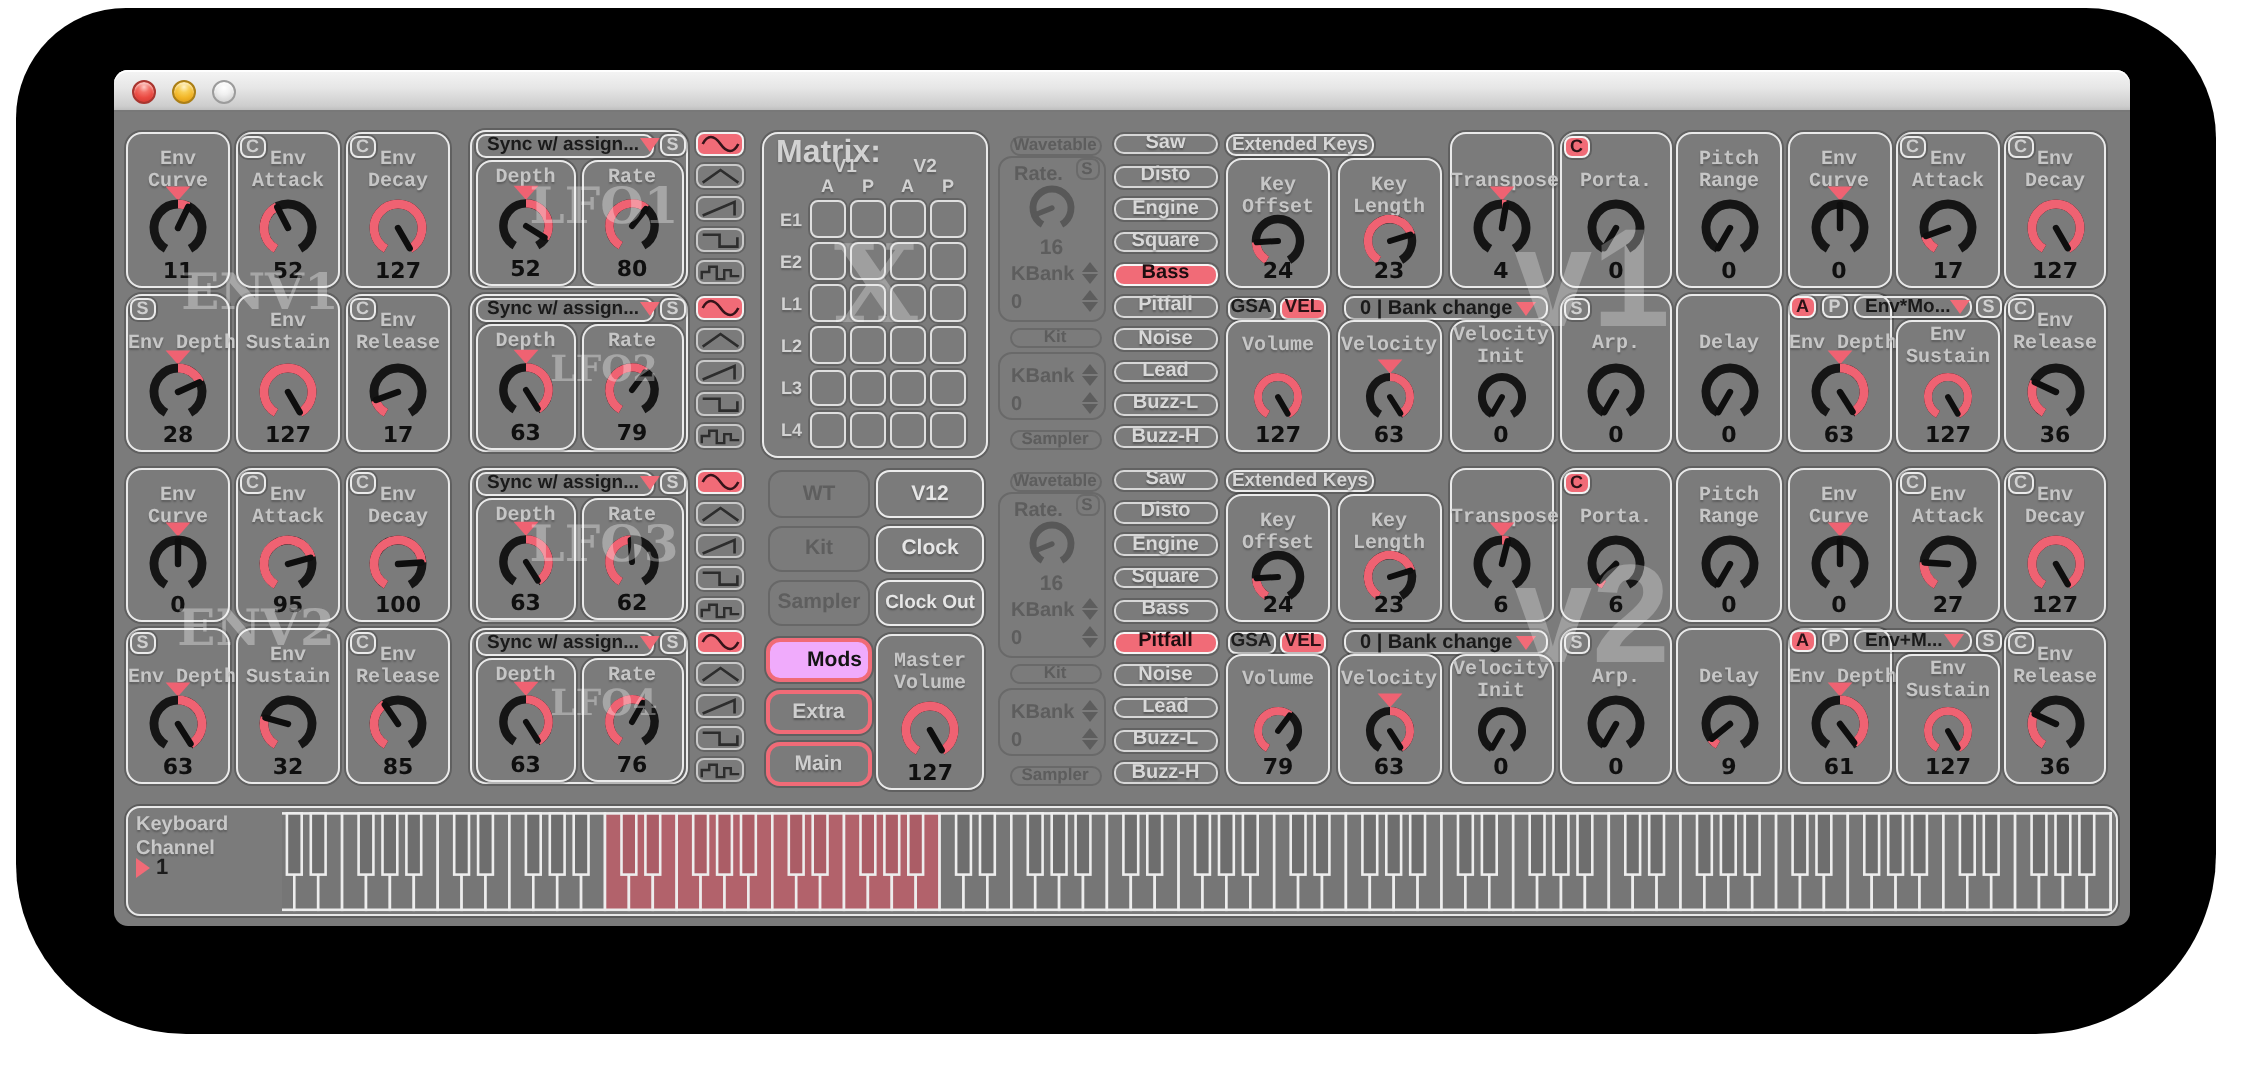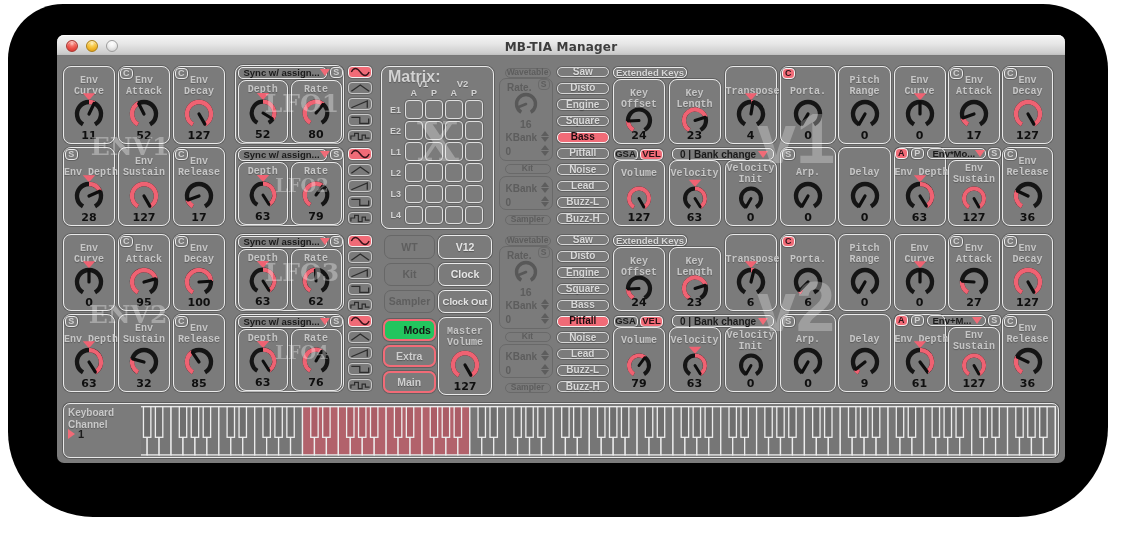--- a/index.html
+++ b/index.html
@@ -78,21 +78,21 @@
   
   .bigbtn { position:absolute; border:1.5px solid #ececec; border-radius:7px;
     color:#e6e6e6; font-family:"Liberation Sans", sans-serif; font-size:10.5px; font-weight:bold;
     display:flex; align-items:center; justify-content:center;
     box-shadow:0 0 0 1px rgba(0,0,0,.22); text-shadow:0 1px 1px rgba(0,0,0,.3); }
   .bigbtn.dim { border-color:#676767; color:#5e5e5e; box-shadow:none; text-shadow:none; }
   .tabbtn { position:absolute; border:2px solid #f16b77; border-radius:7px;
     color:#cfcfcf; font-family:"Liberation Sans", sans-serif; font-size:10.5px; font-weight:bold;
     display:flex; align-items:center; justify-content:center;
     box-shadow:0 0 0 1px rgba(0,0,0,.22); text-shadow:0 1px 1px rgba(0,0,0,.3); }
-  .tabbtn.sel { background:#22c55e; color:#141414; text-shadow:none;padding-left:16px; }
+  .tabbtn.sel { background:#f0abfc; color:#141414; text-shadow:none;padding-left:16px; }
 
   
   .dimbox { position:absolute; border:1.5px solid #696969; border-radius:7px; }
   .dimtext { position:absolute; color:#5d5d5d; font-family:"Liberation Sans", sans-serif; font-weight:bold; }
   .dimhdr { position:absolute; border:1.5px solid #696969; border-radius:5px;
     color:#5d5d5d; font-family:"Liberation Sans", sans-serif; font-size:8.5px; font-weight:bold; text-align:center;
     display:flex; align-items:center; justify-content:center; line-height:1; }
   .stepper { position:absolute; display:flex; flex-direction:column; align-items:center; gap:1px; }
   .stepper i { width:0; height:0; border-left:4px solid transparent; border-right:4px solid transparent; }
   .stepper .up { border-bottom:5px solid #5d5d5d; }
@@ -125,21 +125,20 @@
 </head>
 <body>
 
 <div id="stage">
   <div id="shadow-blob"></div>
   <div id="app-window"></div>
   <div id="titlebar"></div>
   <div class="traffic" id="tl-close"></div>
   <div class="traffic" id="tl-min"></div>
   <div class="traffic" id="tl-zoom"></div>
-  <div id="window-title">MB-TIA Manager</div>
   <div id="content">
       <div class="cell" style="left: 63px; top: 66px; width: 52px; height: 78px; position: absolute;">
         <div class="lbl full">
           <div>Env</div>
           <div>Curve</div>
         </div>
         <div class="knobwrap">
           <svg width="40" height="32" viewBox="0 0 40 32">
             <polygon points="13.8,-3.8000000000000007 26.2,-3.8000000000000007 20,3.2" fill="#ef6272"></polygon>
             <path d="M 14.00 27.39 A 12 12 0 1 1 26.00 27.39" fill="none" stroke="#151515" stroke-width="4.4" stroke-linecap="butt"></path>

